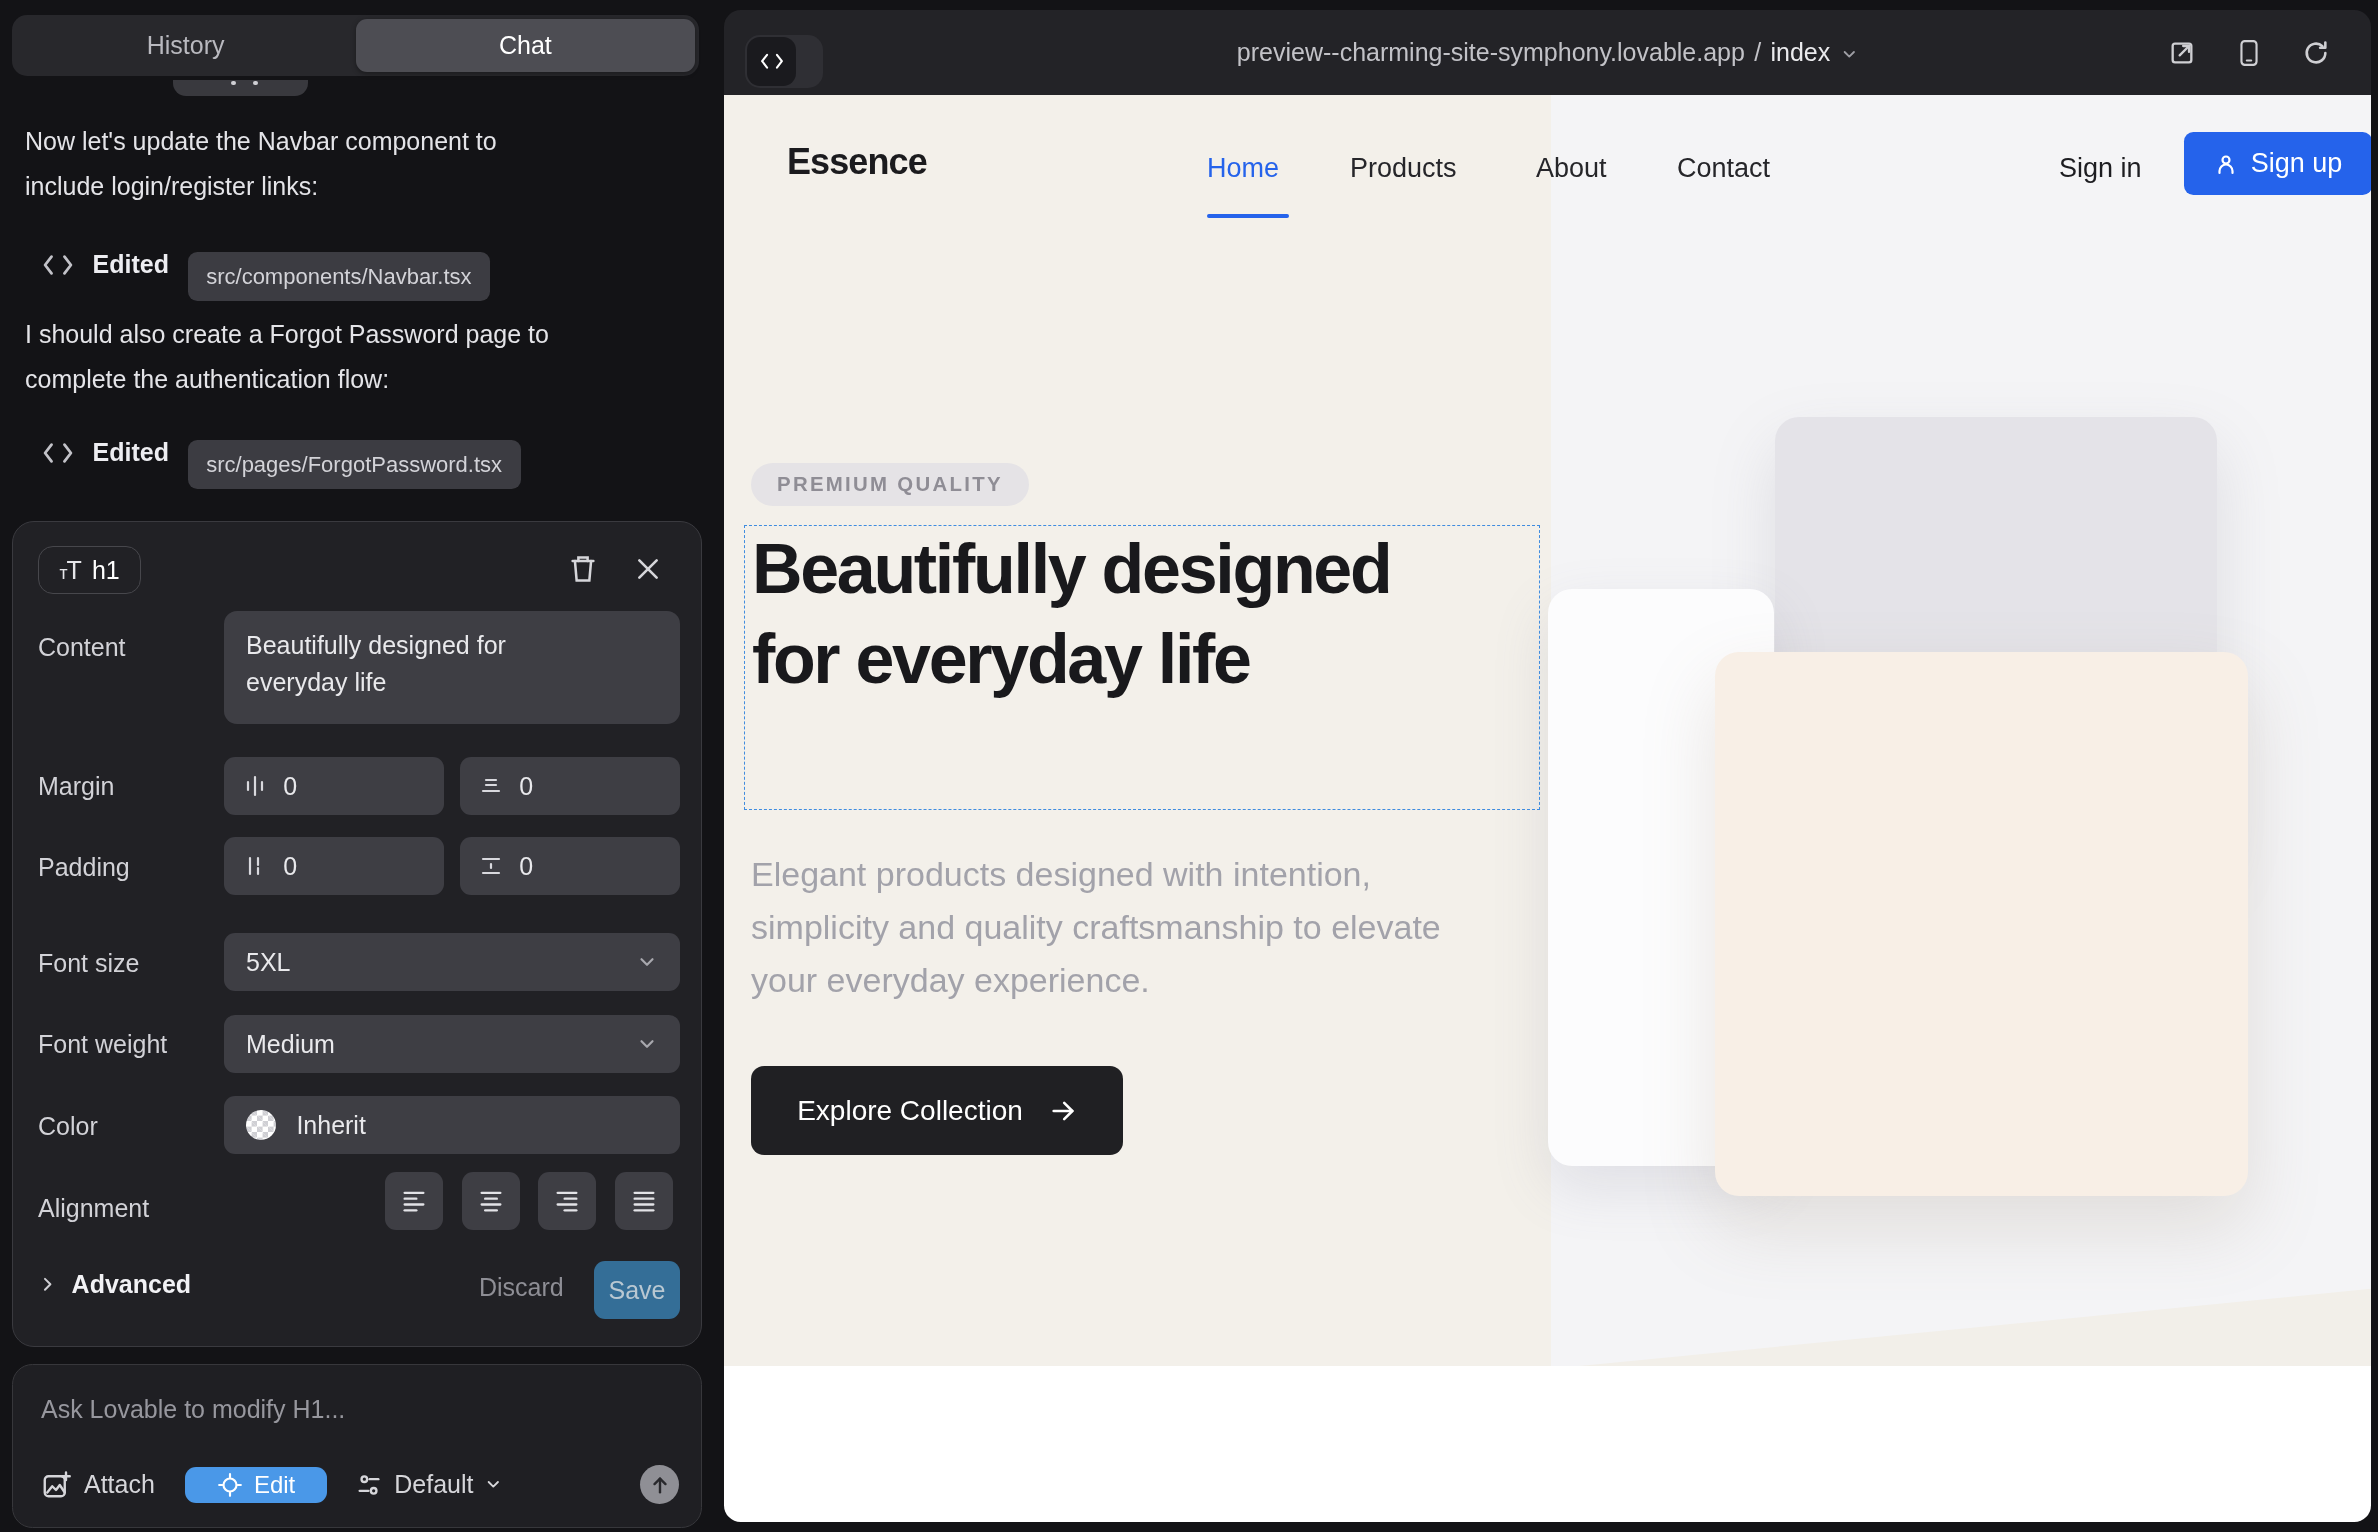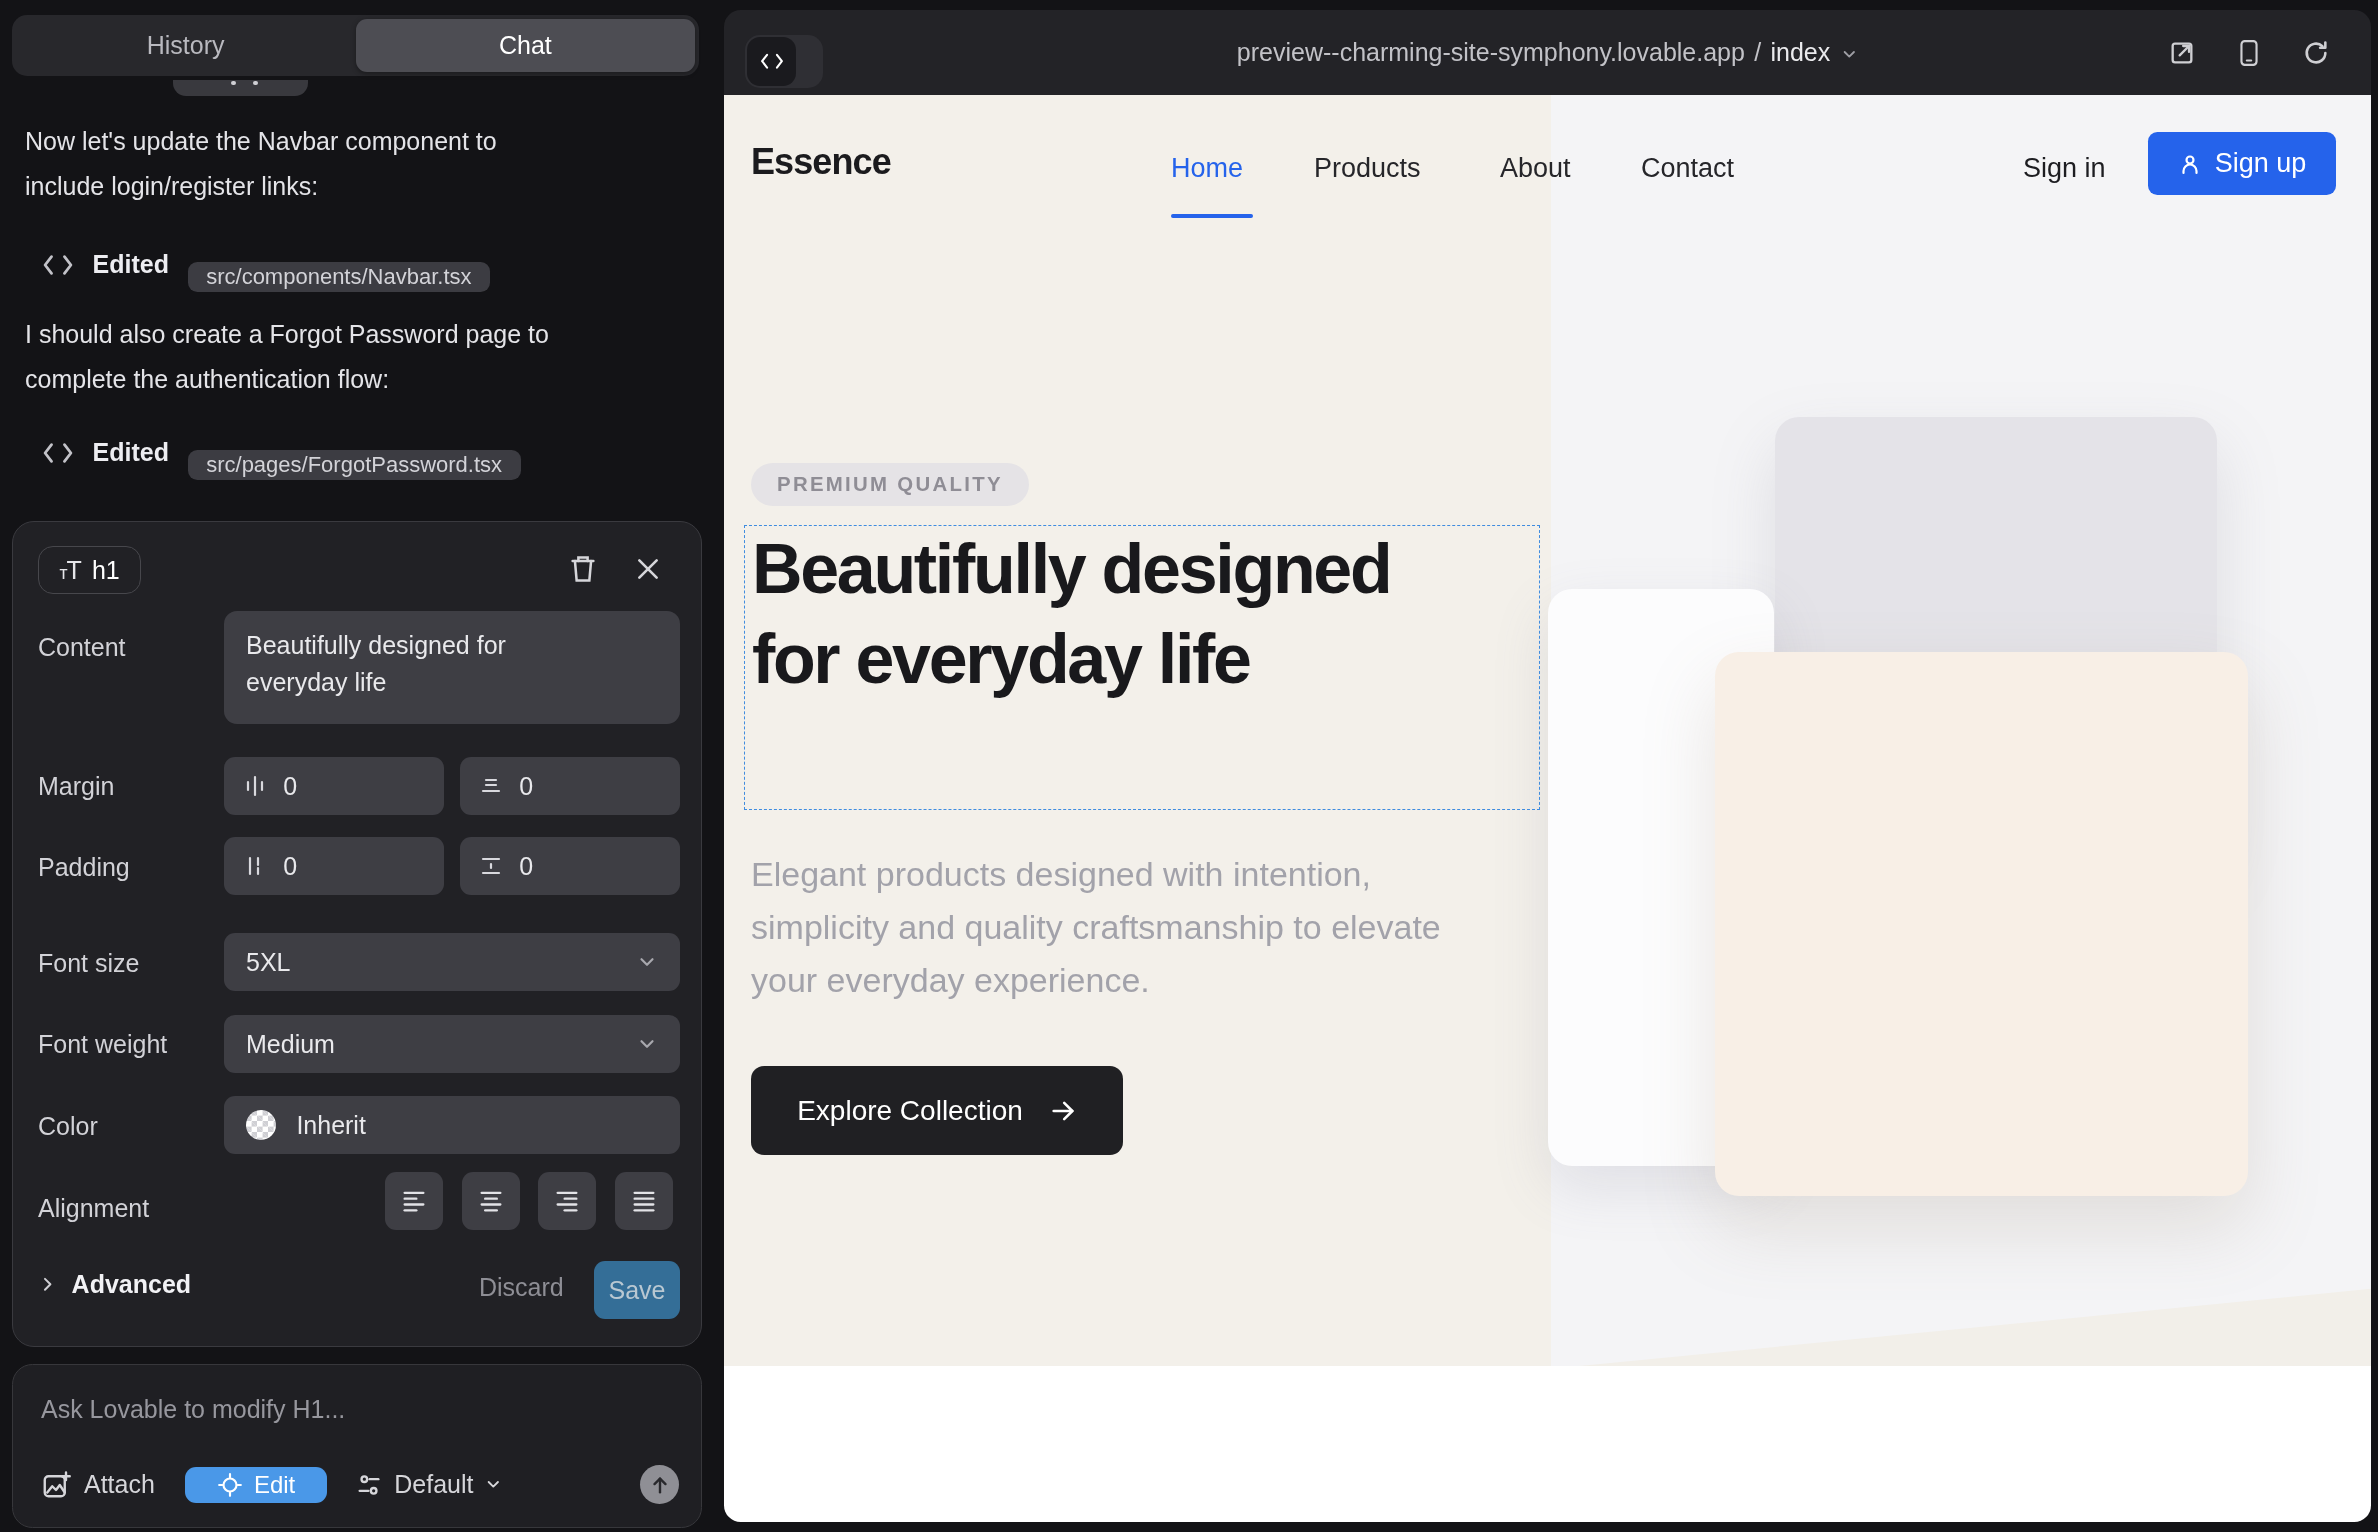--- a/index.html
+++ b/index.html
@@ -16,21 +16,21 @@
   .chip-fragment i { position:absolute; top:0.9px; width:4.6px; height:4.6px; border-radius:50%; background:#cfcfd4; }
   .chip-fragment i.d1 { left:58px; } .chip-fragment i.d2 { left:80px; }
 
   .msg { position:absolute; left:25px; width:547px; font-size:25px; line-height:45px; color:#e4e4e8; }
   .msg1 { top:119px; } .msg2 { top:312px; }
 
   .edited-row { position:absolute; left:42px; height:43px; display:flex; align-items:center; gap:18.6px; }
   .er1 { top:243px; } .er2 { top:431px; }
   .edited-row .codeicon { width:32px; height:24px; color:#c2c2c8; }
   .edited-label { font-size:25px; font-weight:700; color:#ededf1; }
-  .file-chip { height:30px; display:flex; align-items:center; padding:0 18.6px; background:#3c3c42; border-radius:9.3px; font-size:22px; color:#d3d3d8;margin-top:24px; }
+  .file-chip { height:49px; display:flex; align-items:center; padding:0 18.6px; background:#3c3c42; border-radius:9.3px; font-size:22px; color:#d3d3d8;margin-top:24px; }
 
   
   .editor { position:absolute; left:12px; top:521px; width:690px; height:826px; background:#212125; border:1.9px solid #3a3a3f; border-radius:22px; }
   .tag-badge { position:absolute; left:25px; top:24px; height:48px; padding:0 20.4px; border:1.9px solid #47474c; border-radius:15px; display:flex; align-items:center; gap:11px; color:#fff; }
   .tag-badge .tt { color:#e6e6ea; letter-spacing:-0.9px; }
   .tag-badge .tt .sm { font-size:17.6px; } .tag-badge .tt .lg { font-size:25px; }
   .tag-badge .tag { font-size:25px; color:#fff; }
   .icon-btn { position:absolute; width:41px; height:41px; display:flex; align-items:center; justify-content:center; color:#d6d6da; cursor:pointer; }
   .trash-btn { left:549px; top:26px; } .close-btn { left:614px; top:26px; }
 
@@ -68,21 +68,21 @@
   .toggle .knob { position:absolute; left:1.9px; top:1.9px; width:49px; height:49px; background:#1a1a1e; border-radius:13px; display:flex; align-items:center; justify-content:center; color:#fff; }
   .urlbar { position:absolute; left:0; right:0; top:0; height:85px; display:flex; align-items:center; justify-content:center; gap:9.3px; font-size:25px; }
   .urlbar .host { color:#c2c2c7; } .urlbar .sep { color:#c2c2c7; } .urlbar .page { color:#eaeaed; }
   .urlbar .chev { color:#9d9da3; margin-top:3.7px; }
   .win-actions { position:absolute; right:35px; top:0; height:85px; display:flex; align-items:center; gap:26px; color:#cfcfd3; }
   .win-actions .wicon { width:41px; height:41px; display:flex; align-items:center; justify-content:center; cursor:pointer; }
 
   .site { position:absolute; left:0; top:85px; right:0; bottom:0; background:#ffffff; overflow:hidden; }
   .split { position:relative; width:1647px; height:1271px; background:linear-gradient(90deg,#f3f0ea 0,#f3f0ea 50.2%,#f4f4f6 50.2%,#f4f4f6 100%); }
 
-  .nav { position:relative; height:133px; }
+  .nav { position:relative; height:133px;margin-left:36px; }
   .logo { position:absolute; left:27px; top:46px; font-size:36px; font-weight:700; letter-spacing:-0.9px; color:#1b1b1e; }
   .navlink { position:absolute; top:58px; font-size:27px; color:#26262a; cursor:pointer; }
   .navlink.active { color:#2563eb; }
   .nl-underline { position:absolute; left:447px; top:119px; width:82px; height:3.7px; background:#2563eb; border-radius:1.9px; }
   .signin { position:absolute; left:1299px; top:58px; font-size:27px; color:#1d1d21; cursor:pointer; }
   .signup { position:absolute; left:1424px; top:37px; width:188px; height:63px; background:#2563eb; border-radius:9.3px; display:flex; align-items:center; justify-content:center; gap:13px; color:#fff; font-size:27px; cursor:pointer; }
 
   .hero { position:relative; height:1138px; }
   .card { position:absolute; border-radius:24px; }
   .card-gray { left:1051px; top:189px; width:442px; height:440px; background:#e4e3e8; box-shadow:0 28px 65px rgba(120,120,140,.18); }

